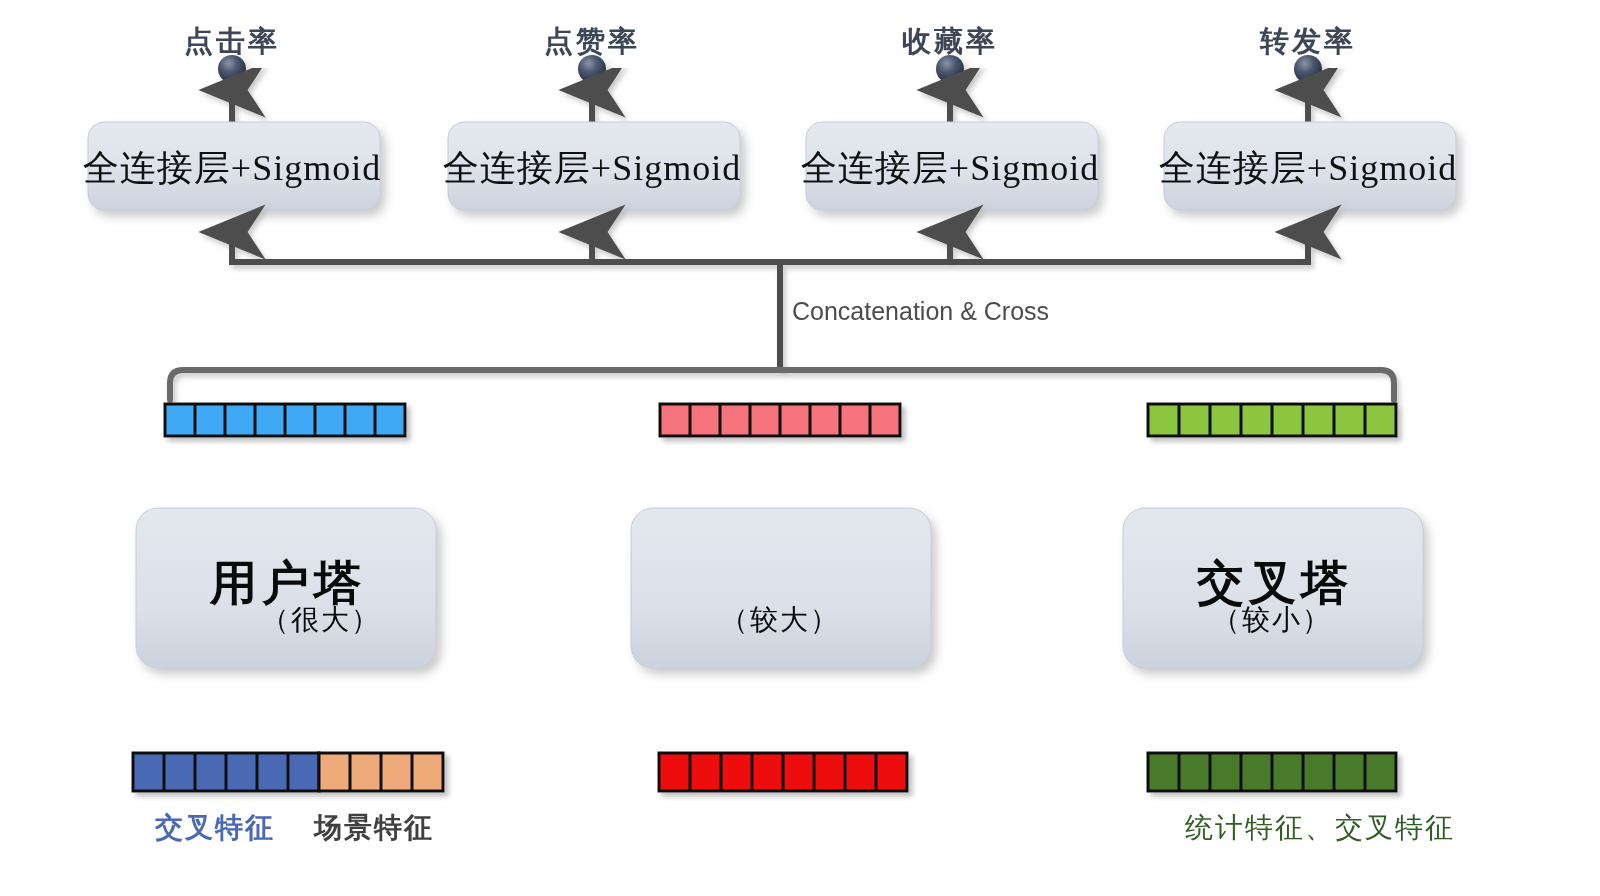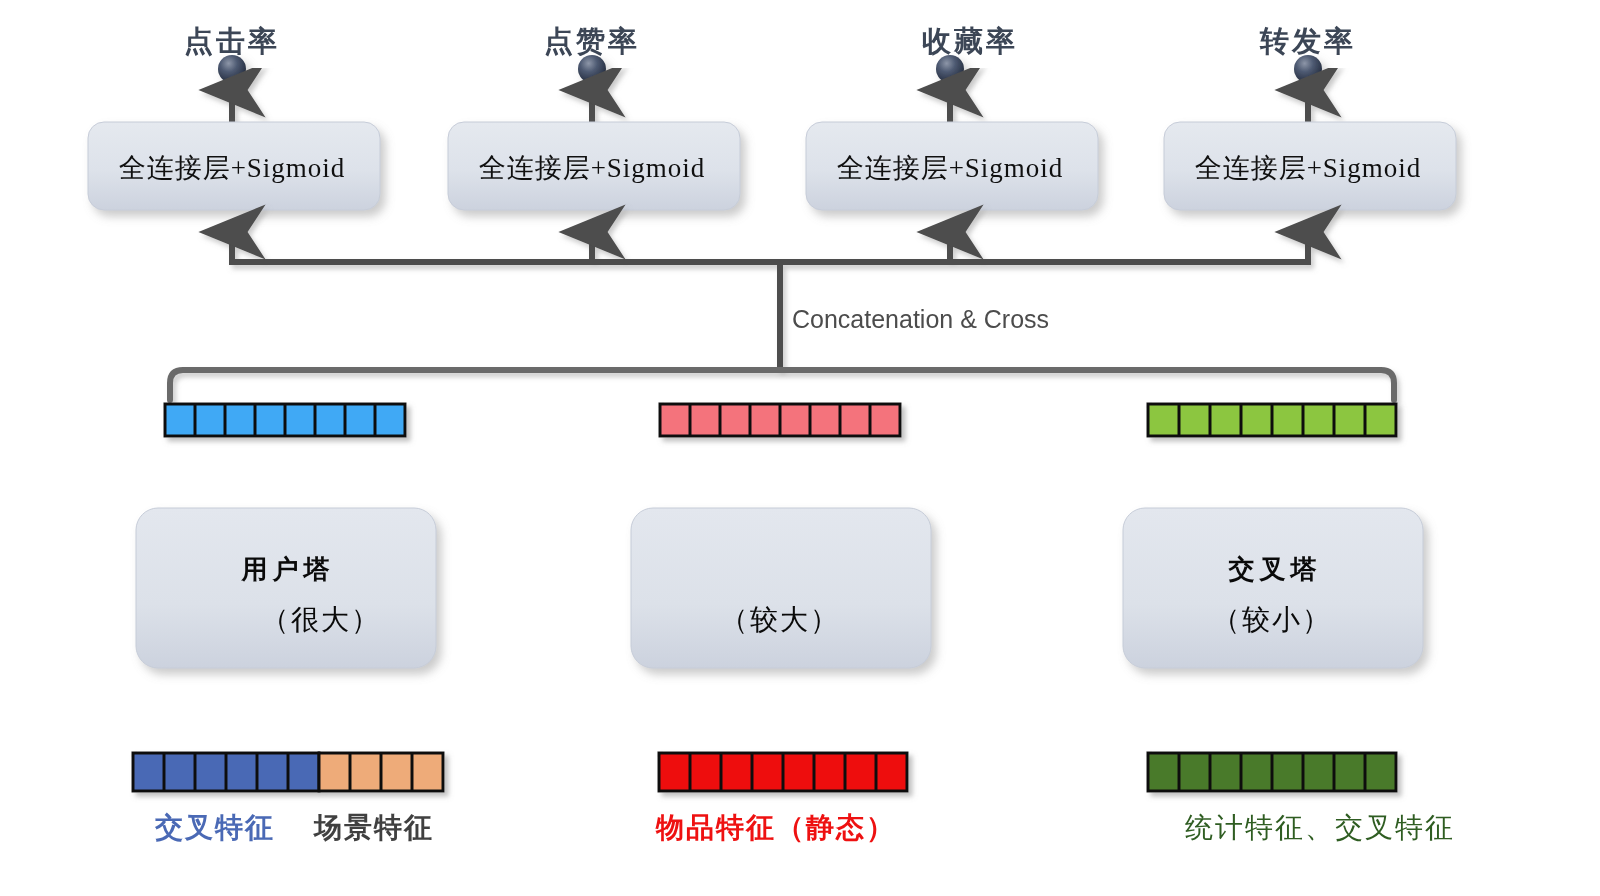--- a/index.html
+++ b/index.html
@@ -36,36 +36,36 @@
     font-family: "Liberation Serif", serif;
     font-size: 29px;
     font-weight: 700;
     color: #3c4656;
     letter-spacing: 3px;
     text-align: right;
     transform: translateX(-50%);
   }
   .fc-label {
     font-family: "Liberation Serif", serif;
-    font-size: 27px;
+    font-size: 36px;
     color: #101010;
     text-align: center;
     transform: translate(-50%, -50%);
     letter-spacing: 1px;
   }
   .concat-label {
     font-family: "Liberation Sans", sans-serif;
     font-size: 25px;
     color: #4c4c4c;
     font-weight: 300;
     transform: translateY(-50%);
   }
   .tower-title {
     font-family: "Liberation Serif", serif;
-    font-size: 26px;
+    font-size: 47px;
     font-weight: 700;
     color: #0a0a0a;
     transform: translateX(-50%);
     letter-spacing: 5px;
   }
   .tower-sub {
     font-family: "Liberation Serif", serif;
     font-size: 28px;
     color: #0a0a0a;
     text-align: center;
@@ -234,36 +234,35 @@
         <line x1="1272" y1="753" x2="1272" y2="791" stroke="#111111" stroke-width="3"></line>
         <line x1="1303" y1="753" x2="1303" y2="791" stroke="#111111" stroke-width="3"></line>
         <line x1="1334" y1="753" x2="1334" y2="791" stroke="#111111" stroke-width="3"></line>
         <line x1="1365" y1="753" x2="1365" y2="791" stroke="#111111" stroke-width="3"></line>
       </g>
     </g>
   </svg>
 
   <div class="lbl head-label" style="left:232px; top:22px;">点击率</div>
   <div class="lbl head-label" style="left:592px; top:22px;">点赞率</div>
-  <div class="lbl head-label" style="left:950px; top:22px;margin-left:20px;">收藏率</div>
+  <div class="lbl head-label" style="left:950px; top:22px;">收藏率</div>
   <div class="lbl head-label" style="left:1308px; top:22px;">转发率</div>
 
   <div class="lbl fc-label" style="left:232px; top:168px;">全连接层+Sigmoid</div>
   <div class="lbl fc-label" style="left:592px; top:168px;">全连接层+Sigmoid</div>
   <div class="lbl fc-label" style="left:950px; top:168px;">全连接层+Sigmoid</div>
   <div class="lbl fc-label" style="left:1308px; top:168px;">全连接层+Sigmoid</div>
 
-  <div class="lbl concat-label" style="left:792px; top:311px;margin-top:8px;">Concatenation &amp; Cross</div>
+  <div class="lbl concat-label" style="left:792px; top:311px;">Concatenation &amp; Cross</div>
 
   <div class="lbl tower-title" style="left:288px; top:552px;">用户塔</div>
   <div class="lbl tower-sub" style="left:285px; top:601px;margin-left:36px;">（很大）</div>
 
   <div class="lbl tower-sub" style="left:780px; top:601px;">（较大）</div>
 
   <div class="lbl tower-title" style="left:1275px; top:552px;">交叉塔</div>
   <div class="lbl tower-sub" style="left:1272px; top:601px;">（较小）</div>
 
   <div class="lbl feat-label" style="left:215px; top:809px; color:#4a69b5;">交叉特征</div>
   <div class="lbl feat-label" style="left:374px; top:809px; color:#404040;">场景特征</div>
-  <div class="lbl feat-label" style="left:776px; top:809px; color:#ee1111;">物品特征（静态）</div>
   <div class="lbl feat-label" style="left:1284px; top:809px; color:#2f5d22; font-weight:400;margin-left:36px;">统计特征、交叉特征</div>
 
 </div>
 
 </body></html>

